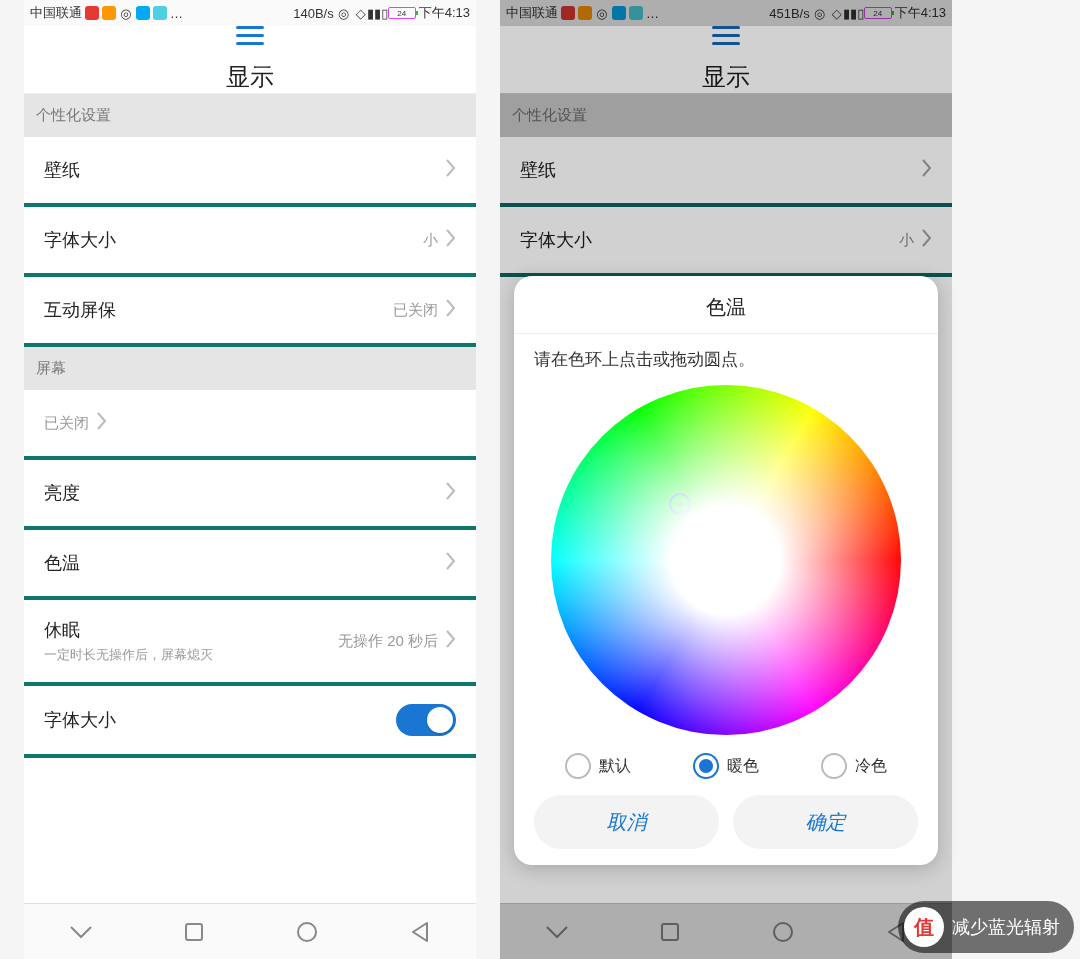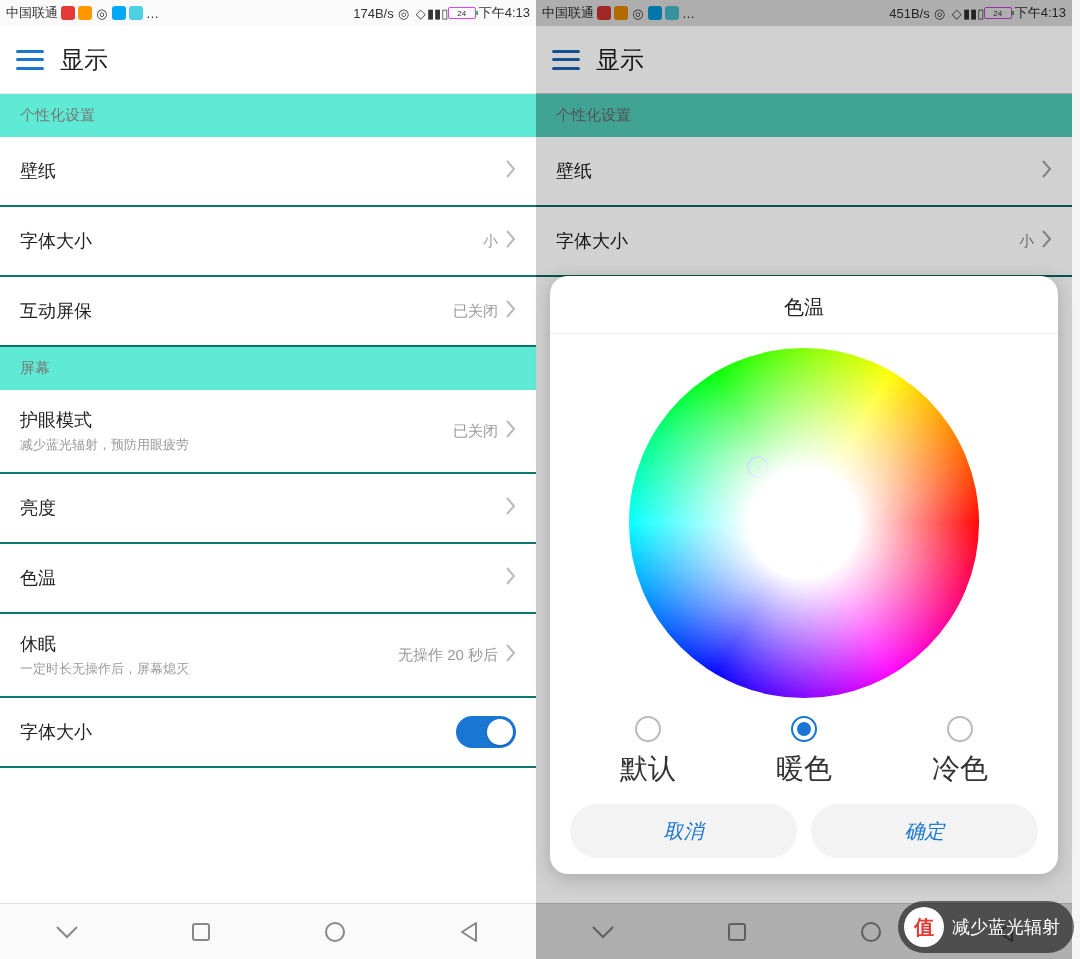--- a/index.html
+++ b/index.html
@@ -1,36 +1,36 @@
 <!DOCTYPE html>
 <html><head>
 <meta charset="utf-8">
 <style>
   * { box-sizing: border-box; margin: 0; padding: 0; font-family: -apple-system, "PingFang SC", "Microsoft YaHei", sans-serif; }
   body { width: 1080px; height: 959px; display: flex; background: #f5f5f5; position: relative; overflow: hidden; }
-  .phone { width: 536px; height: 959px; display: flex; flex-direction: column; background: #fff; position: relative; }
+  .phone { width: 452px; height: 959px; display: flex; flex-direction: column; background: #fff; position: relative; margin-left: 24px; }
   .phone.right .content-bg { filter: brightness(0.85); }
 
   .status-bar { height: 26px; display: flex; align-items: center; justify-content: space-between; padding: 0 6px; font-size: 13px; color: #333; background: #fafafa; }
   .sb-left { display: flex; align-items: center; gap: 3px; }
   .sb-right { display: flex; align-items: center; gap: 3px; }
   .sb-icon { width: 14px; height: 14px; display: inline-flex; align-items: center; justify-content: center; }
   .sb-dot { width: 14px; height: 14px; border-radius: 3px; display:inline-block; }
   .battery { width: 28px; height: 12px; border: 1px solid #d946ef; border-radius: 2px; position: relative; }
   .battery::after { content:""; position:absolute; right:-3px; top:3px; width:2px; height:4px; background:#4caf50; }
   .battery-fill { width: 24%; height: 100%; background:#4caf50; }
   .battery-text { position:absolute; font-size:8px; left:50%; top:50%; transform:translate(-50%,-50%); color:#333; }
 
-  .app-header { height: 68px; display: flex; align-items: center; padding: 0 16px; gap: 16px; border-bottom: 1px solid #eee; }
+  .app-header { height: 68px; display: flex; align-items: center; padding: 0 16px; gap: 16px; border-bottom: 1px solid #eee; flex-direction: column; }
   .menu-icon { width: 28px; height: 20px; display:flex; flex-direction:column; justify-content:space-between; }
   .menu-icon span { height: 3px; background: #1976d2; border-radius: 2px; }
   .app-title { font-size: 24px; color: #222; font-weight: 400; }
 
-  .section-header { background: #5eead4; color: #777; font-size: 15px; padding: 12px 20px; }
-  .row { display: flex; align-items: center; padding: 18px 20px; border-bottom: 2px solid #0f766e; min-height: 70px; }
+  .section-header { background: #e5e5e5; color: #777; font-size: 15px; padding: 12px 12px; }
+  .row { display: flex; align-items: center; padding: 18px 20px; border-bottom: 4px solid #0f766e; min-height: 70px; }
   .row-labels { flex: 1; }
   .row-title { font-size: 18px; color: #222; }
   .row-sub { font-size: 13px; color: #999; margin-top: 4px; }
   .row-value { font-size: 15px; color: #999; margin-right: 8px; }
   .chev { color: #bbb; }
   .chev svg { width: 10px; height: 18px; }
 
   .toggle { width: 60px; height: 32px; background: #1976d2; border-radius: 16px; position: relative; }
   .toggle::after { content:""; position:absolute; right:3px; top:3px; width:26px; height:26px; background:#fff; border-radius:50%; box-shadow:0 1px 2px rgba(0,0,0,.2); }
 
@@ -45,21 +45,21 @@
   .dialog-hint { font-size:17px; color:#333; margin-bottom: 14px; }
   .color-wheel-wrap { display:flex; justify-content:center; margin-bottom: 18px; }
   .color-wheel { width: 350px; height: 350px; border-radius:50%; position:relative;
     background: conic-gradient(from 90deg, red, magenta, blue, cyan, lime, yellow, red); }
   .color-wheel::after { content:""; position:absolute; inset:0; border-radius:50%;
     background: radial-gradient(circle, #fff 22%, rgba(255,255,255,0) 72%); }
   .wheel-dot { position:absolute; width:22px; height:22px; border:2px solid #1976d2; border-radius:50%; background:transparent; left: 118px; top: 108px; display:flex; align-items:center; justify-content:center; }
   .wheel-dot::after { content:"+"; color:#1976d2; font-size:14px; line-height:1; }
 
   .radio-row { display:flex; justify-content:space-around; margin-bottom: 16px; }
-  .radio-opt { display:flex; align-items:center; gap:8px; font-size:28px; color:#333;flex-direction:column; }
+  .radio-opt { display:flex; align-items:center; gap:8px; font-size:16px; color:#333; }
   .radio { width:26px; height:26px; border:2px solid #bbb; border-radius:50%; display:inline-block; position:relative; }
   .radio.checked { border-color:#1976d2; }
   .radio.checked::after { content:""; position:absolute; inset:4px; background:#1976d2; border-radius:50%; }
 
   .btn-row { display:flex; gap:14px;font-style:italic; }
   .dlg-btn { flex:1; height:54px; border-radius:27px; background:#f3f3f3; color:#1976d2; font-size:20px; display:flex; align-items:center; justify-content:center; }
 
   .watermark { position:absolute; right:6px; bottom:6px; display:flex; align-items:center; gap:8px; background:rgba(0,0,0,.55); color:#fff; font-size:18px; padding:6px 14px 6px 6px; border-radius:28px; }
   .watermark .wm-circle { width:40px; height:40px; border-radius:50%; background:#fff; color:#e53935; display:flex; align-items:center; justify-content:center; font-size:20px; font-weight:bold; }
 </style>
@@ -71,21 +71,21 @@
     <div class="sb-left">
       <span>中国联通</span>
       <span class="sb-dot" style="background:#e53935"></span>
       <span class="sb-dot" style="background:#ff9800"></span>
       <span class="sb-icon">◎</span>
       <span class="sb-dot" style="background:#03a9f4"></span>
       <span class="sb-dot" style="background:#4dd0e1"></span>
       <span>…</span>
     </div>
     <div class="sb-right">
-      <span>174B/s</span>
+      <span>140B/s</span>
       <span class="sb-icon">◎</span>
       <span class="sb-icon">◇</span>
       <span class="sb-icon">▮▮▯</span>
       <span class="battery"><span class="battery-fill"></span><span class="battery-text">24</span></span>
       <span>下午4:13</span>
     </div>
   </div>
 
   <div class="app-header">
     <div class="menu-icon">
@@ -121,24 +121,20 @@
       </div>
     <span class="row-value">已关闭</span>
     <span class="chev"><svg viewBox="0 0 10 18">
           <path d="M1 1l7 8-7 8" stroke="#bbb" stroke-width="2" fill="none"></path>
         </svg></span>
   </div>
 
   <div class="section-header">屏幕</div>
 
   <div class="row">
-    <div class="row-labels">
-      <div class="row-title">护眼模式</div>
-      <div class="row-sub">减少蓝光辐射，预防用眼疲劳</div>
-    </div>
     <span class="row-value">已关闭</span>
     <span class="chev"><svg viewBox="0 0 10 18">
           <path d="M1 1l7 8-7 8" stroke="#bbb" stroke-width="2" fill="none"></path>
         </svg></span>
   </div>
   <div class="row">
     <div class="row-labels">
         <div class="row-title">亮度</div>
       </div>
     <span class="chev"><svg viewBox="0 0 10 18">
@@ -266,20 +262,21 @@
           </svg>
         </div>
     </div>
   </div>
 
   <div class="overlay-dim"></div>
 
   <div class="dialog">
     <div class="dialog-title">色温</div>
     <div class="dialog-divider"></div>
+    <div class="dialog-hint">请在色环上点击或拖动圆点。</div>
     <div class="color-wheel-wrap">
       <div class="color-wheel">
         <div class="wheel-dot"></div>
       </div>
     </div>
     <div class="radio-row">
       <div class="radio-opt">
           <span class="radio"></span>
           <span>默认</span>
         </div>

